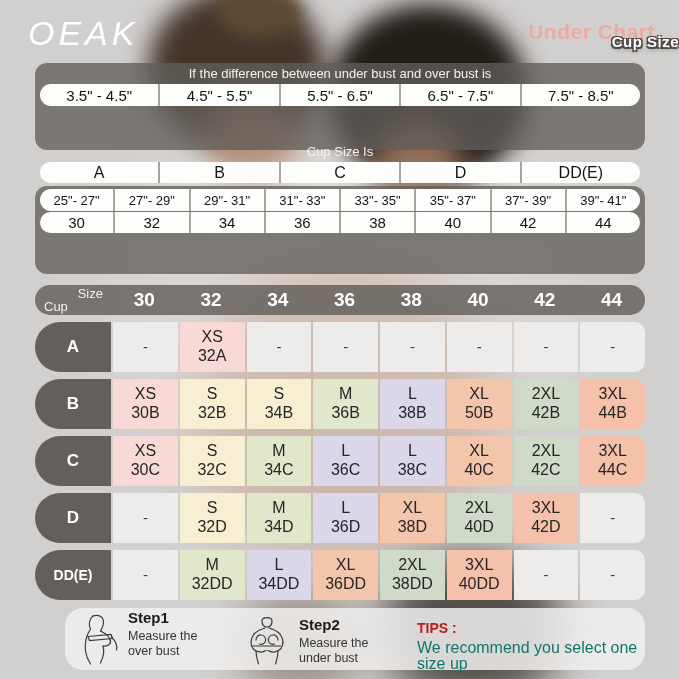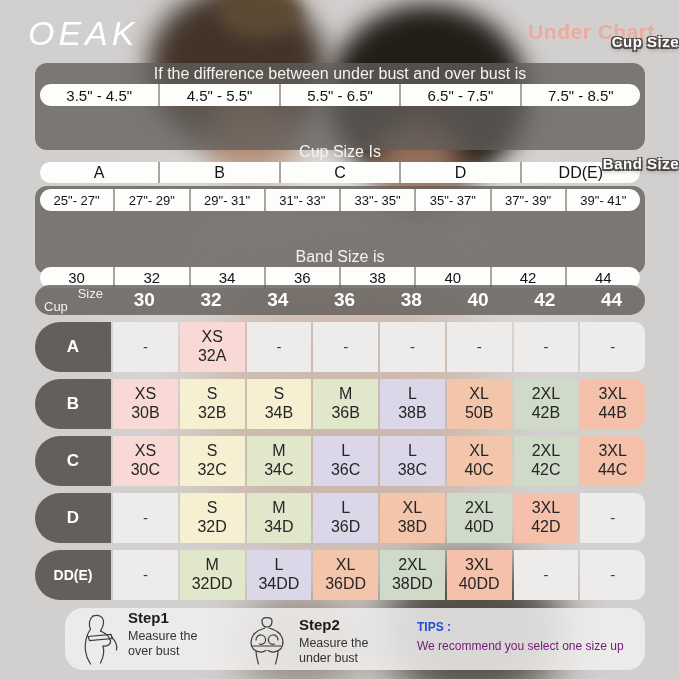--- a/index.html
+++ b/index.html
@@ -29,21 +29,21 @@
         text-shadow:-1.5px -1.5px 0 #4e4a47,1.5px -1.5px 0 #4e4a47,
                     -1.5px 1.5px 0 #4e4a47,1.5px 1.5px 0 #4e4a47,0 3px 4px rgba(0,0,0,.35);}
   #cup-title{top:33px;}
   #band-title{top:155px;}
 
   
   .lookup{position:absolute;left:35px;width:610px;z-index:4;border-radius:12px;
           background:rgba(97,93,90,0.78);box-sizing:border-box;padding-top:2px;}
   #cup-table{top:63px;height:87px;}
   #band-table{top:186px;height:88px;}
-  .strip{color:#f4f3f2;text-align:center;font-size:16px;font-weight:500;line-height:18px;height:18px;}
+  .strip{color:#f4f3f2;text-align:center;font-size:13px;font-weight:500;line-height:18px;height:18px;}
   .strip.mid{line-height:19px;height:19px;margin-top:36px;}
   .pill-row{display:flex;margin:1px 5px 0 5px;background:#fdfdfc;border-radius:11px;
             overflow:hidden;align-items:stretch;}
   .pill-row .cell{flex:1;display:flex;align-items:center;justify-content:center;
             color:#141414;border-right:2px solid #a8a5a3;}
   .pill-row .cell:last-child{border-right:none;}
   #cup-ranges-row{height:22px;font-size:15px;font-weight:500;}
   #cup-letters-row{height:21px;font-size:16px;font-weight:500;}
   #band-ranges-row{height:22px;font-size:13px;font-weight:500;}
   #band-numbers-row{height:21px;font-size:15px;font-weight:500;}
@@ -66,22 +66,22 @@
           font-size:16px;line-height:1.18;color:#262626;font-weight:500;text-align:center;}
   .m-row .m-cell:last-child{border-radius:0 10px 10px 0;}
   .m-cell .dash{font-size:15px;color:#3a3a3a;}
 
   
   #footer{position:absolute;left:65px;top:608px;width:580px;height:62px;z-index:4;
           background:rgba(241,240,239,0.85);border-radius:18px;}
   .f-abs{position:absolute;}
   .step-title{font-size:15px;font-weight:700;color:#1c1c1c;}
   .step-line{font-size:12.5px;color:#333;line-height:15px;}
-  .tips-title{font-size:12px;font-weight:700;color:#1d4ed8;}
-  .tips-line{font-size:12px;color:#701a75;line-height:16px;}
+  .tips-title{font-size:14px;font-weight:700;color:#b91c1c;}
+  .tips-line{font-size:16px;color:#0f766e;line-height:16px;}
   .fig svg{display:block;}
 </style>
 </head>
 <body>
 
 <div id="stage">
 
   <div class="bg-light"></div>
   <div class="blob hair-left"></div>
   <div class="blob hair-bun"></div>
@@ -108,33 +108,31 @@
     <div class="strip mid">Cup Size Is</div>
     <div class="pill-row" id="cup-letters-row">
         <div class="cell">A</div>
         <div class="cell">B</div>
         <div class="cell">C</div>
         <div class="cell">D</div>
         <div class="cell">DD(E)</div>
       </div>
   </div>
 
-  <div class="section-title" id="band-title">Band Size</div>
   <div class="lookup" id="band-table">
     <div class="pill-row" id="band-ranges-row">
         <div class="cell">25"- 27"</div>
         <div class="cell">27"- 29"</div>
         <div class="cell">29"- 31"</div>
         <div class="cell">31"- 33"</div>
         <div class="cell">33"- 35"</div>
         <div class="cell">35"- 37"</div>
         <div class="cell">37"- 39"</div>
         <div class="cell">39"- 41"</div>
       </div>
-    <div class="strip mid">Band Size is</div>
     <div class="pill-row" id="band-numbers-row">
         <div class="cell">30</div>
         <div class="cell">32</div>
         <div class="cell">34</div>
         <div class="cell">36</div>
         <div class="cell">38</div>
         <div class="cell">40</div>
         <div class="cell">42</div>
         <div class="cell">44</div>
       </div>

